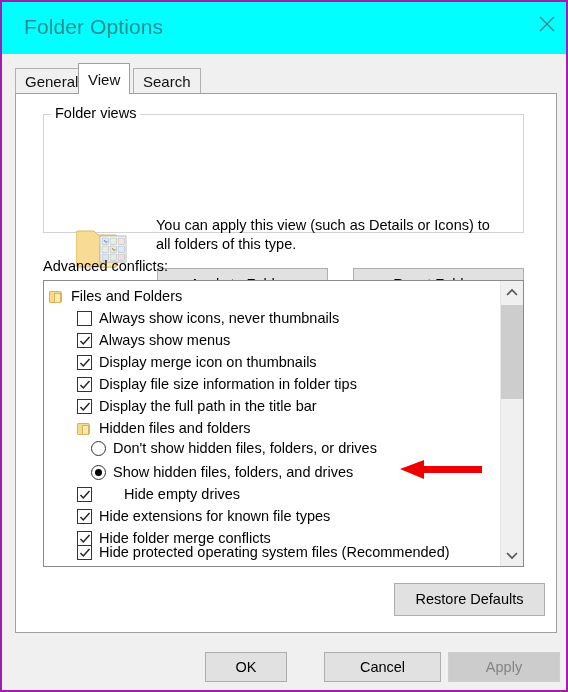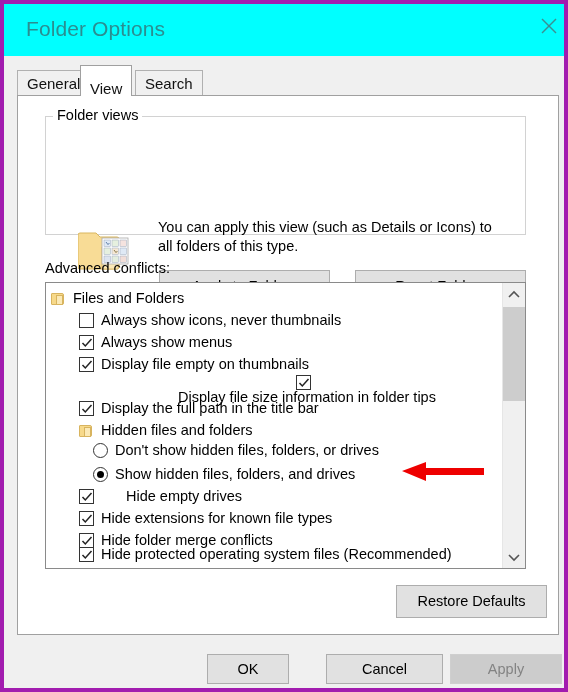--- a/index.html
+++ b/index.html
@@ -16,21 +16,21 @@
     overflow: hidden;
   }
 
   
   .window {
     position: absolute;
     left: 0; top: 0;
     width: 568px;
     height: 692px;
     background: #f0f0f0;
-    border: 4px solid #a21caf;
+    border: 2px solid #a21caf;
     box-sizing: border-box;
     overflow: hidden;
   }
 
   
   .titlebar {
     position: absolute;
     left: 0; top: 0;
     width: 568px;
     height: 52px;
@@ -81,21 +81,21 @@
     padding: 0 9px;
     line-height: 1;
   }
   .tab.active {
     background: #ffffff;
     height: 31px;
     border-color: #a0a0a0;
     z-index: 3;
   }
   .tab-general { left: 13px; }
-  .tab-view    { left: 76px; align-items: flex-end; }
+  .tab-view    { left: 76px; }
   .tab-search  { left: 131px; }
 
   
   .page {
     position: absolute;
     left: 13px;
     top: 91px;
     width: 542px;
     height: 540px;
     background: #ffffff;
@@ -392,23 +392,23 @@
               </svg>
             </span>
             <span class="lbl">Always show menus</span>
           </div>
           <div class="row ind-1" style="top: 70px;">
             <span class="cb">
               <svg width="12" height="12" viewBox="0 0 12 12">
                 <path d="M1.5 6 L4.3 9 L10.5 2" fill="none" stroke="#222" stroke-width="1.5"></path>
               </svg>
             </span>
-            <span class="lbl">Display file empty on thumbnails</span>
-          </div>
-          <div class="row ind-1" style="top: 92px; flex-direction: column;">
+            <span class="lbl">Display merge icon on thumbnails</span>
+          </div>
+          <div class="row ind-1" style="top: 92px;">
             <span class="cb">
               <svg width="12" height="12" viewBox="0 0 12 12">
                 <path d="M1.5 6 L4.3 9 L10.5 2" fill="none" stroke="#222" stroke-width="1.5"></path>
               </svg>
             </span>
             <span class="lbl">Display file size information in folder tips</span>
           </div>
           <div class="row ind-1" style="top: 114px;">
             <span class="cb">
               <svg width="12" height="12" viewBox="0 0 12 12">

